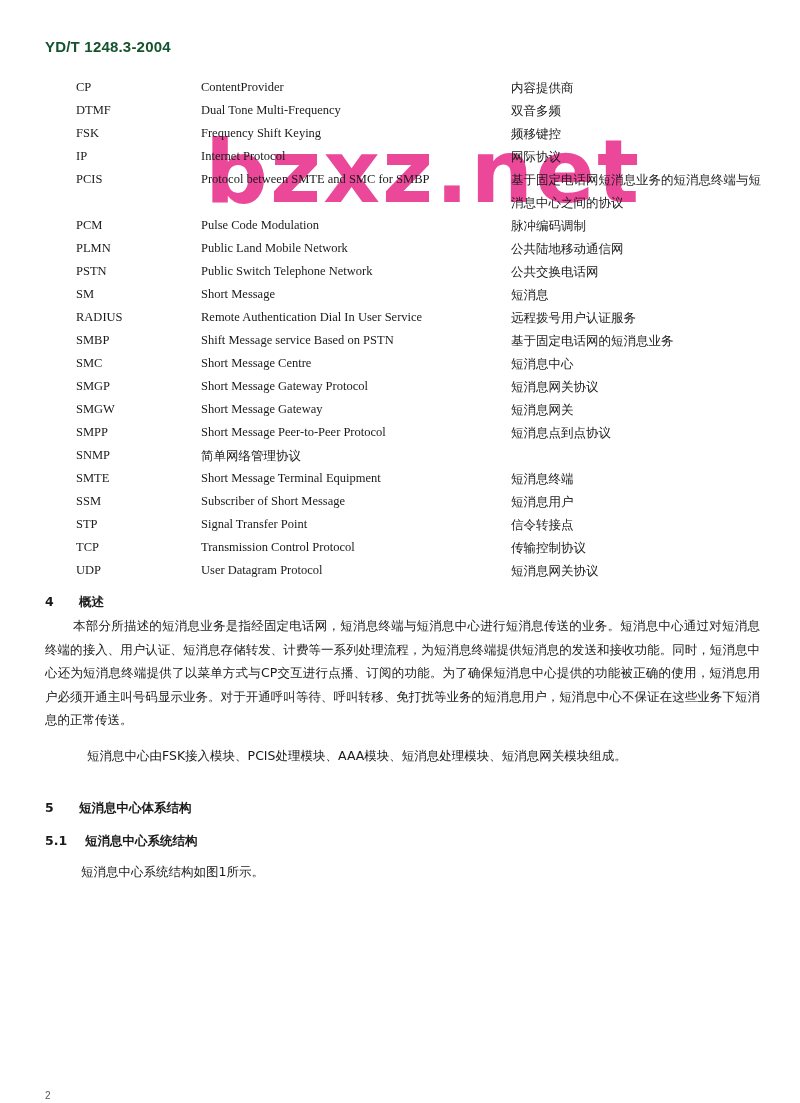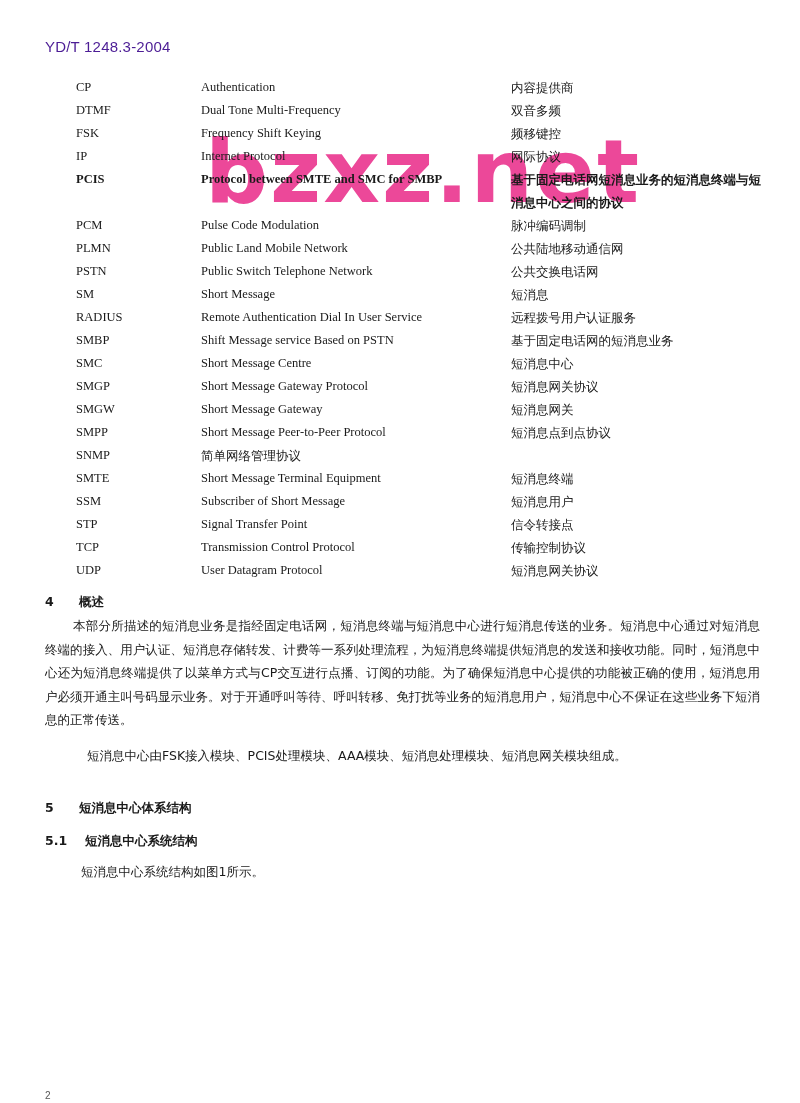--- a/index.html
+++ b/index.html
@@ -1,25 +1,25 @@
 <!DOCTYPE html>
 <html><head>
 <meta charset="utf-8">
 <style>
   html, body { margin:0; padding:0; background:#ffffff; }
   body { width:800px; height:1103px; position:relative; overflow:hidden;
          font-family:"DejaVu Serif", "Liberation Serif", serif; color:#1a1a1a; }
   .header { position:absolute; left:45px; top:38px; font-family:"Liberation Sans", sans-serif;
-            font-size:15px; color:#4c1d95; letter-spacing:0.2px; }
+            font-size:15px; color:#14532d; letter-spacing:0.2px;font-weight:bold; }
   .watermark { position:absolute; left:205px; top:128px; font-family:"DejaVu Sans", sans-serif;
                font-weight:bold; font-size:88px; color:#ec4899; letter-spacing:2px; z-index:0;
                line-height:1; }
   .abbr-table { position:absolute; left:76px; top:76px; z-index:1; }
   .row { display:flex; font-size:12.5px; line-height:23px; height:23px; }
-  .row.tall { height:46px;font-weight:bold; }
+  .row.tall { height:46px; }
   .c-abbr { width:125px; font-family:"Liberation Serif", serif; }
   .c-en { width:310px; font-family:"Liberation Serif", serif; }
   .c-zh { width:255px; font-family:"DejaVu Sans", sans-serif; font-size:12.5px; line-height:23px; }
   .sec { position:absolute; z-index:1; font-family:"DejaVu Sans", sans-serif; font-size:12.5px; }
   .sec .num { display:inline-block; font-weight:bold; }
   .sec .title { font-weight:bold; }
   .para { position:absolute; left:45px; width:715px; font-family:"DejaVu Sans", sans-serif;
           font-size:12.5px; line-height:23.5px; text-indent:28px; z-index:1; text-align:justify; }
   .page-num { position:absolute; left:45px; top:1090px; font-size:10px; color:#555;
               font-family:"Liberation Sans", sans-serif; }
@@ -27,21 +27,21 @@
 </head>
 <body>
 
 <div class="header">YD/T 1248.3-2004</div>
 
 <div class="watermark">bzxz.net</div>
 
 <div class="abbr-table">
   <div class="row">
     <div class="c-abbr">CP</div>
-    <div class="c-en">Authentication</div>
+    <div class="c-en">ContentProvider</div>
     <div class="c-zh">内容提供商</div>
   </div>
   <div class="row">
     <div class="c-abbr">DTMF</div>
     <div class="c-en">Dual Tone Multi-Frequency</div>
     <div class="c-zh">双音多频</div>
   </div>
   <div class="row">
     <div class="c-abbr">FSK</div>
     <div class="c-en">Frequency Shift Keying</div>

